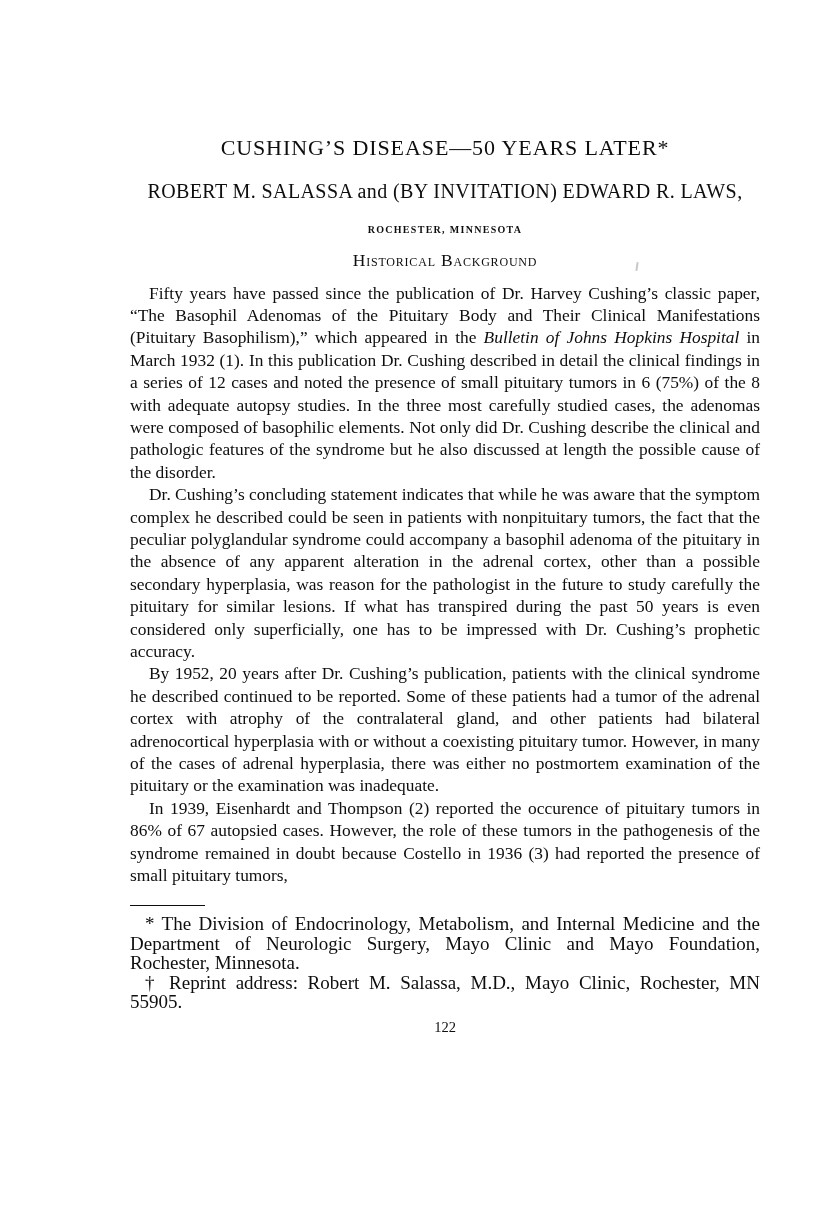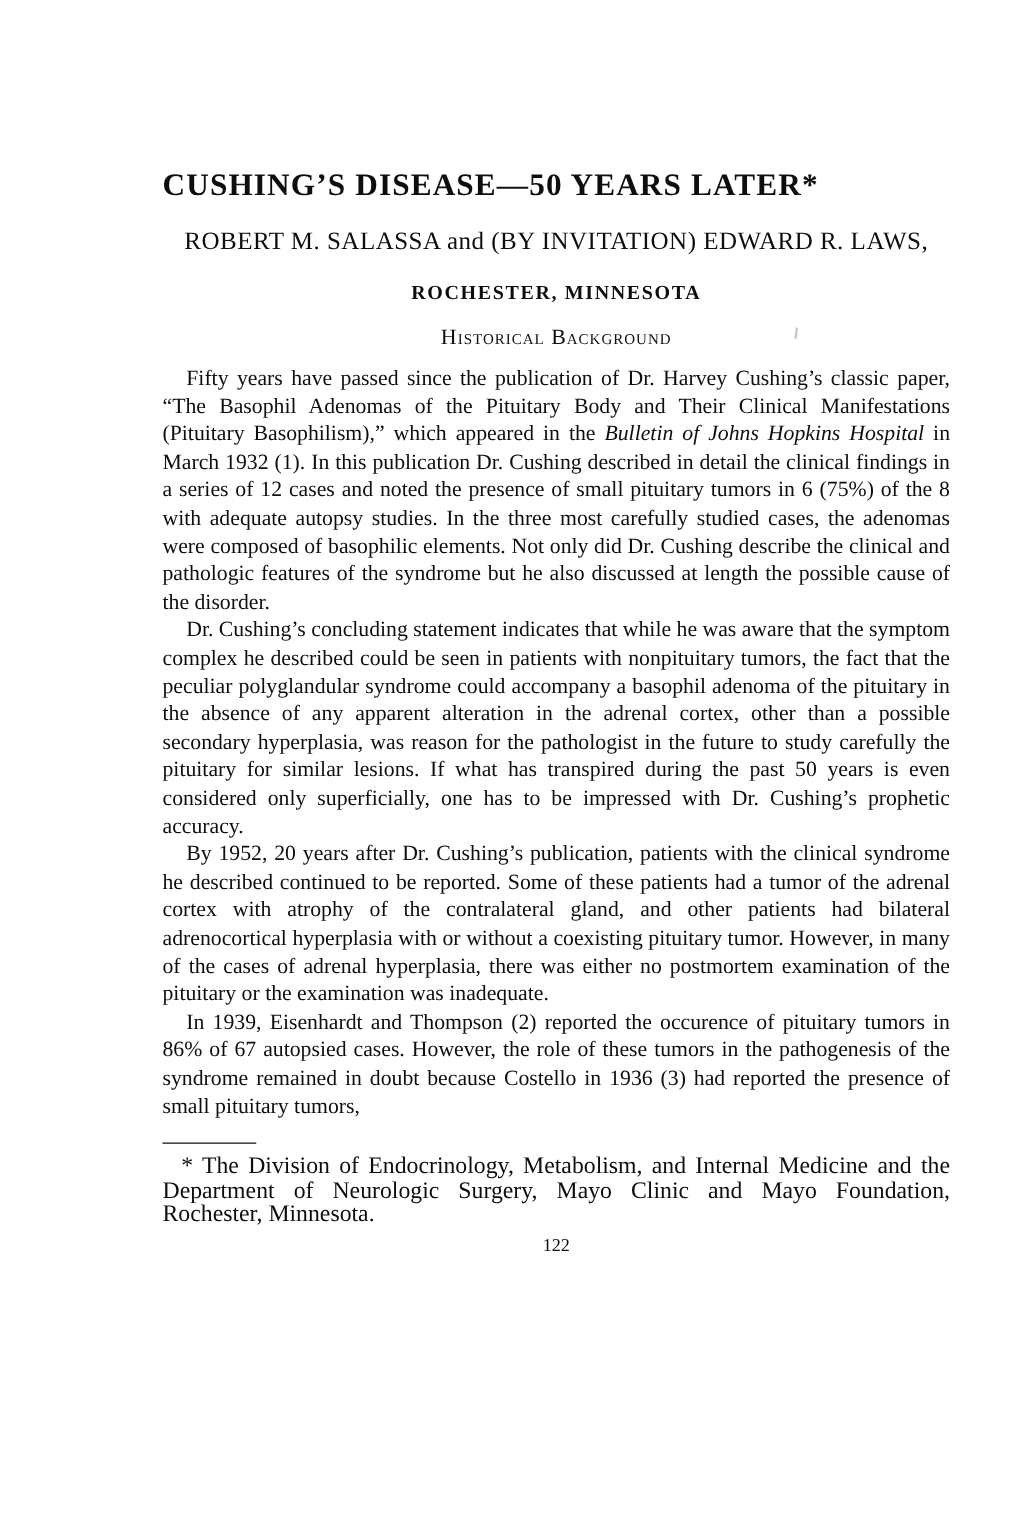--- a/index.html
+++ b/index.html
@@ -13,37 +13,37 @@
     font-family: "Liberation Serif", "DejaVu Serif", serif;
     overflow: hidden;
   }
   .content {
     position: absolute;
     left: 130px;
     top: 130px;
     width: 630px;
   }
   .title {
-    text-align: left;
-    font-size: 25px;
-    font-weight: bold;
+    text-align: center;
+    font-size: 22px;
+    font-weight: normal;
     letter-spacing: 0.9px;
     padding-top: 5px;
     margin: 0 0 20px 0;
   }
   .authors {
     text-align: center;
     font-size: 20px;
     line-height: 21.5px;
     letter-spacing: 0.4px;
     margin: 0;
   }
   .location {
     text-align: center;
-    font-size: 16px;
+    font-size: 10px;
     font-weight: bold;
     letter-spacing: 1.3px;
     margin: 21px 0 0 0;
   }
   .section-heading {
     text-align: center;
     font-size: 17.5px;
     font-variant: small-caps;
     letter-spacing: 0.8px;
     margin: 15px 0 0 0;
@@ -113,18 +113,19 @@
 
       <p>By 1952, 20 years after Dr. Cushing’s publication, patients with the clinical syndrome he described continued to be reported. Some of these patients had a tumor of the adrenal cortex with atrophy of the contralateral gland, and other patients had bilateral adrenocortical hyperplasia with or without a coexisting pituitary tumor. However, in many of the cases of adrenal hyperplasia, there was either no postmortem examination of the pituitary or the examination was inadequate.</p>
 
       <p>In 1939, Eisenhardt and Thompson (2) reported the occurence of pituitary tumors in 86% of 67 autopsied cases. However, the role of these tumors in the pathogenesis of the syndrome remained in doubt because Costello in 1936 (3) had reported the presence of small pituitary tumors,</p>
     </div>
 
     <hr class="footnote-rule">
 
     <div>
       <p class="footnote">* The Division of Endocrinology, Metabolism, and Internal Medicine and the Department of Neurologic Surgery, Mayo Clinic and Mayo Foundation, Rochester, Minnesota.</p>
+      <p class="footnote">† Reprint address: Robert M. Salassa, M.D., Mayo Clinic, Rochester, MN 55905.</p>
     </div>
 
     <div class="page-number">122</div>
 
   </div>
 </div>
 
 </body></html>

